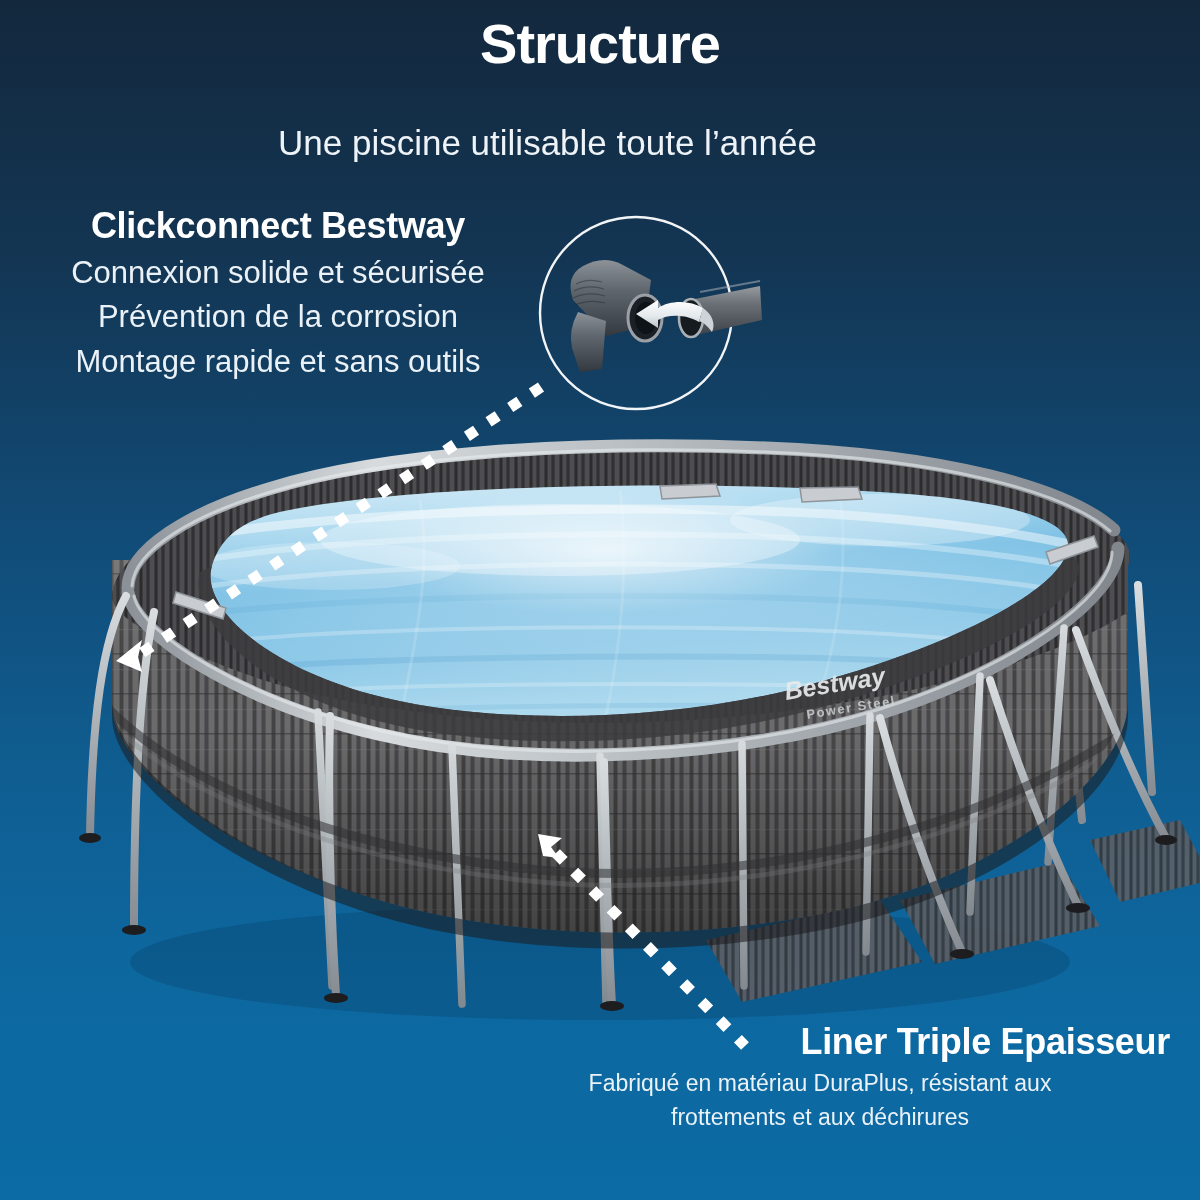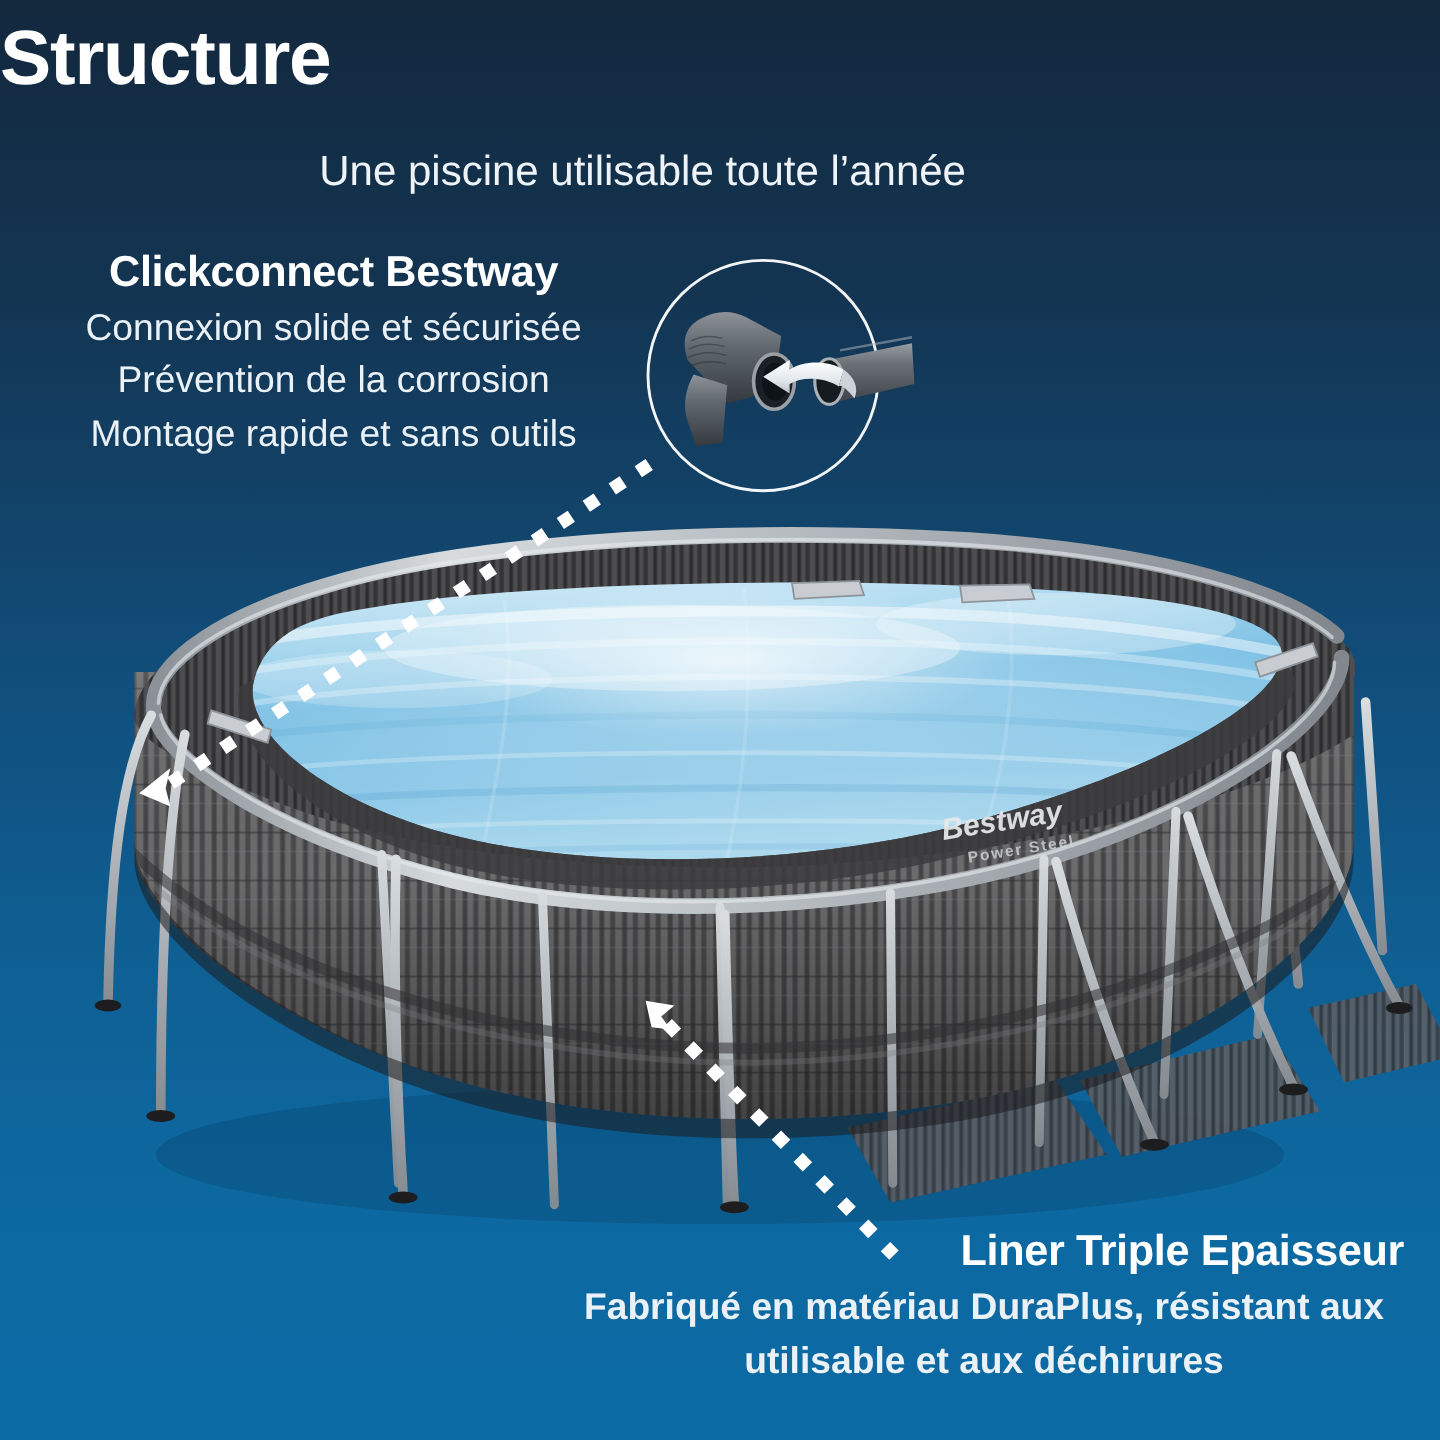--- a/index.html
+++ b/index.html
@@ -26,30 +26,31 @@
         #0c6aa4 100%);
     overflow: hidden;
   }
 
   
   .page-title {
     position: absolute;
     top: 14px;
     left: 0;
     width: 1200px;
-    font-size: 64px;
+    text-align: center;
+    font-size: 56px;
     line-height: 1.08;
     font-weight: bold;
     color: #ffffff;
     letter-spacing: -1px;
   }
   .page-subtitle {
     position: absolute;
     top: 122px;
-    left: 4px;
+    left: 16px;
     width: 1063px;
     text-align: center;
     font-size: 35px;
     line-height: 1.2;
     color: #eef3f8;
     font-weight: 400;
   }
 
   .feature-left {
     position: absolute;
@@ -83,24 +84,24 @@
   .feature-bottom .f-head {
     font-size: 36px;
     font-weight: bold;
     color: #ffffff;
     line-height: 1.2;
     letter-spacing: -0.3px;
     margin-bottom: 4px;
     text-align: right;
   }
   .feature-bottom .f-line {
-    font-size: 31px;
+    font-size: 23px;
     color: #eaf1f7;
     line-height: 1.45;
-    font-weight: 700;
+    font-weight: 400;
   }
 
   
   .layer {
     position: absolute;
     left: 0;
     top: 0;
     width: 1200px;
     height: 1200px;
     pointer-events: none;
@@ -453,16 +454,16 @@
   <div class="feature-left">
     <div class="f-head">Clickconnect Bestway</div>
     <div class="f-line">Connexion solide et sécurisée</div>
     <div class="f-line">Prévention de la corrosion</div>
     <div class="f-line">Montage rapide et sans outils</div>
   </div>
 
   <div class="feature-bottom">
     <div class="f-head">Liner Triple Epaisseur</div>
     <div class="f-line">Fabriqué en matériau DuraPlus, résistant aux</div>
-    <div class="f-line">utilisable et aux déchirures</div>
+    <div class="f-line">frottements et aux déchirures</div>
   </div>
 
 </div>
 
 </body></html>

